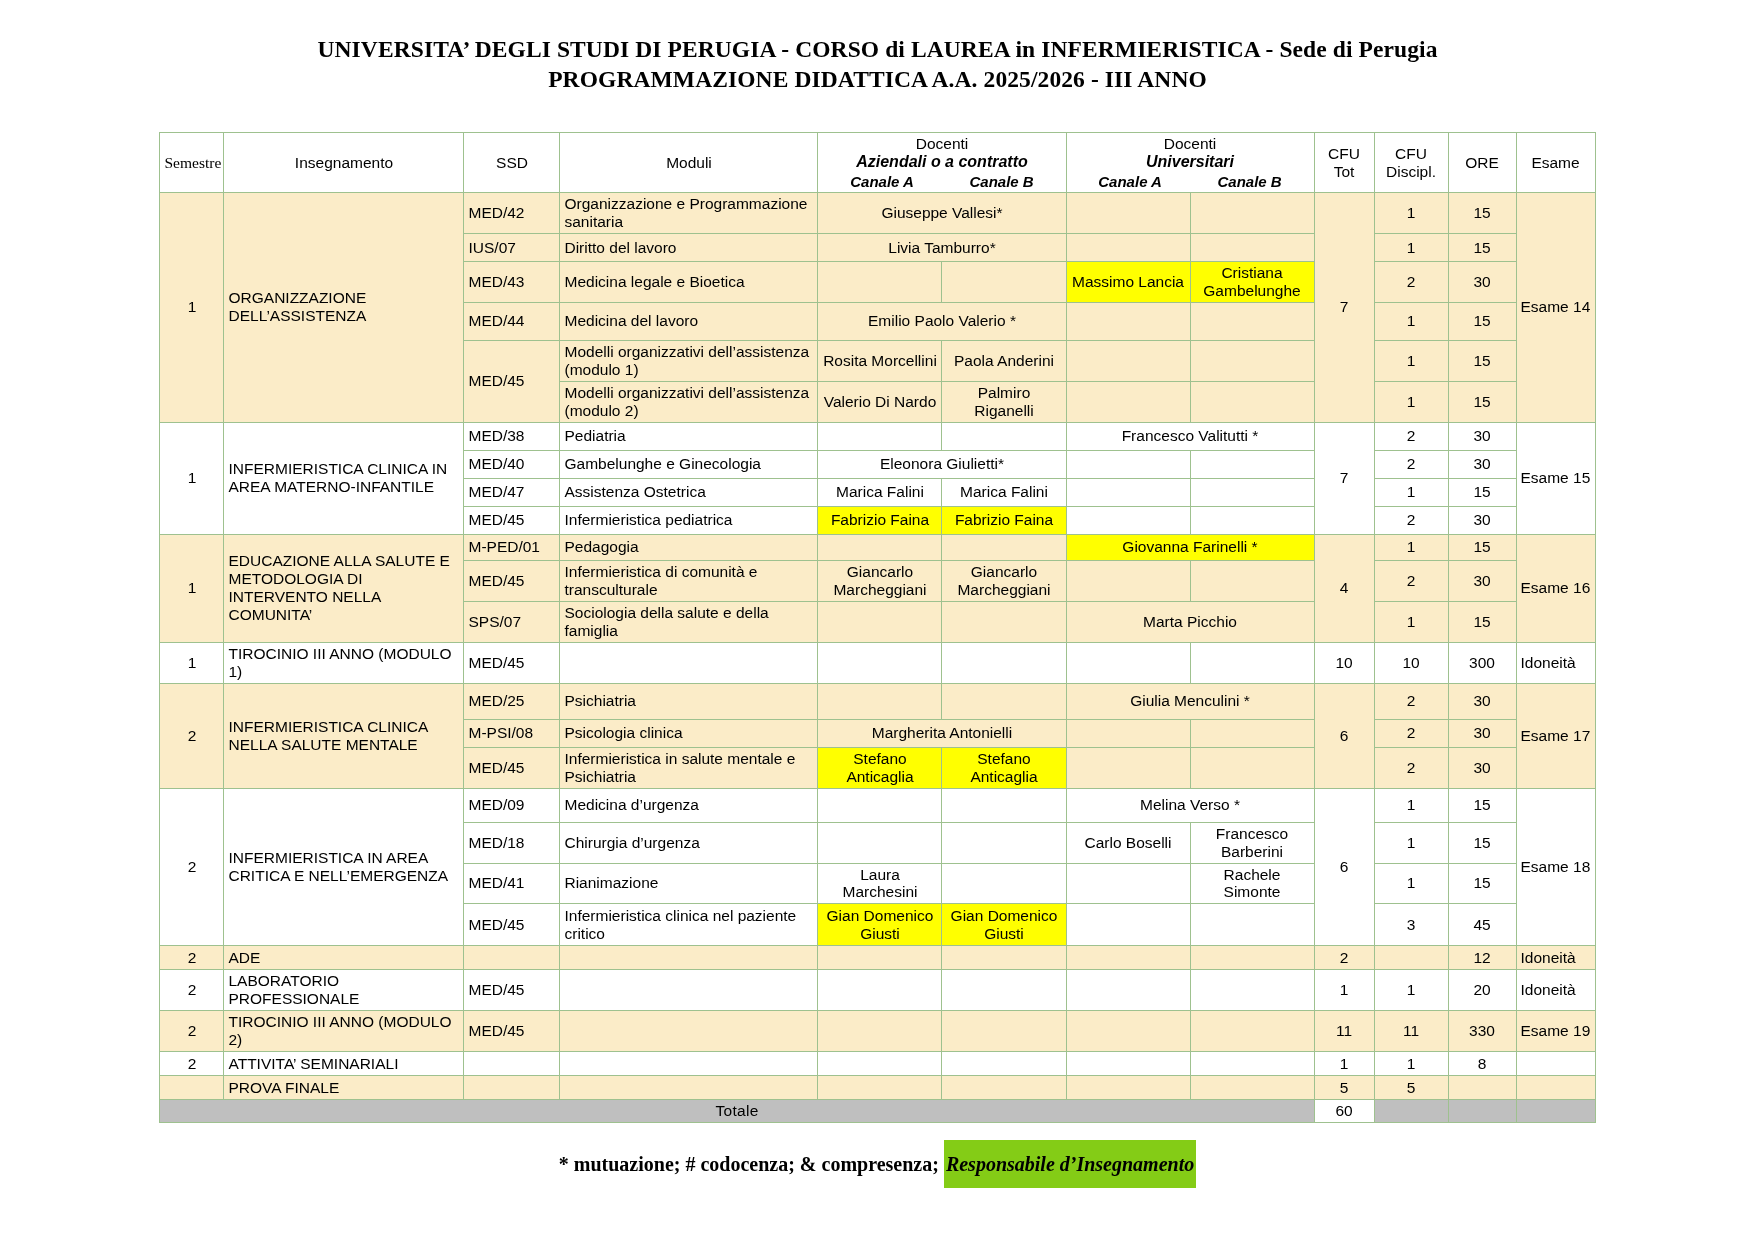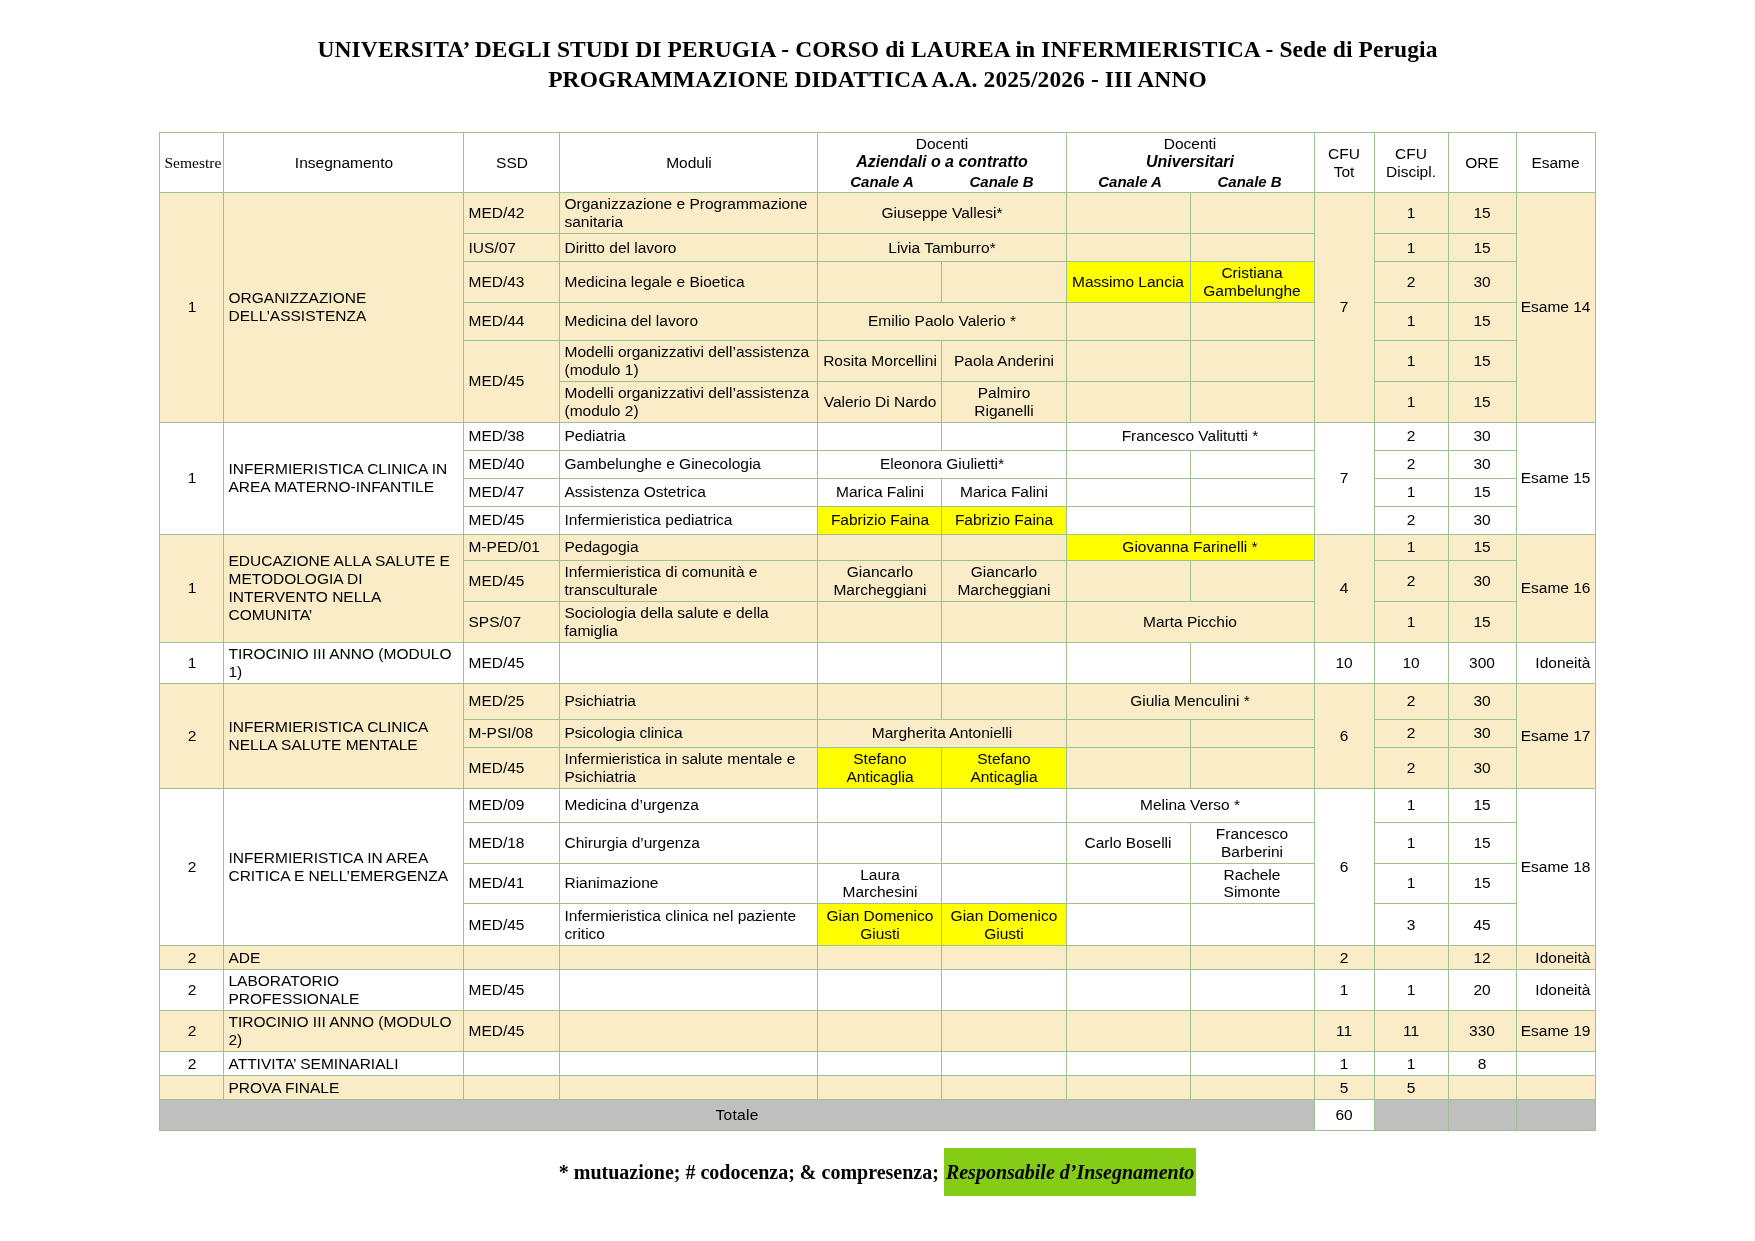--- a/index.html
+++ b/index.html
@@ -87,21 +87,21 @@
   .white{background:#ffffff;}
   .hl{background:#ffff00;}
   .grey{background:#bfbfbf;}
   .sem{text-align:center;font-size:16px;}
   .ins{text-align:left;font-size:16.5px;padding-left:8px;line-height:1.22;}
   .ins-sm{text-align:left;font-size:14.5px;padding-left:8px;}
   .mod{text-align:left;font-size:15.5px;padding-left:7px;line-height:1.2;}
   .ssd{text-align:left;font-size:15.5px;padding-left:7px;margin-left:45px;}
   .doc{text-align:center;font-size:15.5px;line-height:1.2;}
   .num{text-align:center;font-size:16px;}
-  .esame{text-align:right;font-size:16px;line-height:1.25;}
+  .esame{text-align:left;font-size:16px;line-height:1.25;}
   .tot-label{
     text-align:center;
     font-family:"Liberation Serif", serif;
     font-size:17px;
     font-weight:normal;
     letter-spacing:0.3px;
   }
   .footnote{
     text-align:center;
     font-family:"Liberation Serif", serif;
@@ -457,21 +457,21 @@
           <td class="mod beige"></td>
           <td class="doc beige"></td>
           <td class="doc beige"></td>
           <td class="doc beige"></td>
           <td class="doc beige"></td>
           <td class="num beige">5</td>
           <td class="num beige">5</td>
           <td class="num beige"></td>
           <td class="esame beige"></td>
         </tr>
-        <tr style="height: 31px;">
+        <tr style="height: 23px;">
           <td class="tot-label grey" colspan="8">Totale</td>
           <td class="num white">60</td>
           <td class="num grey"></td>
           <td class="num grey"></td>
           <td class="num grey"></td>
         </tr>
       </tbody>
   </table>
 
   <div class="footnote">

